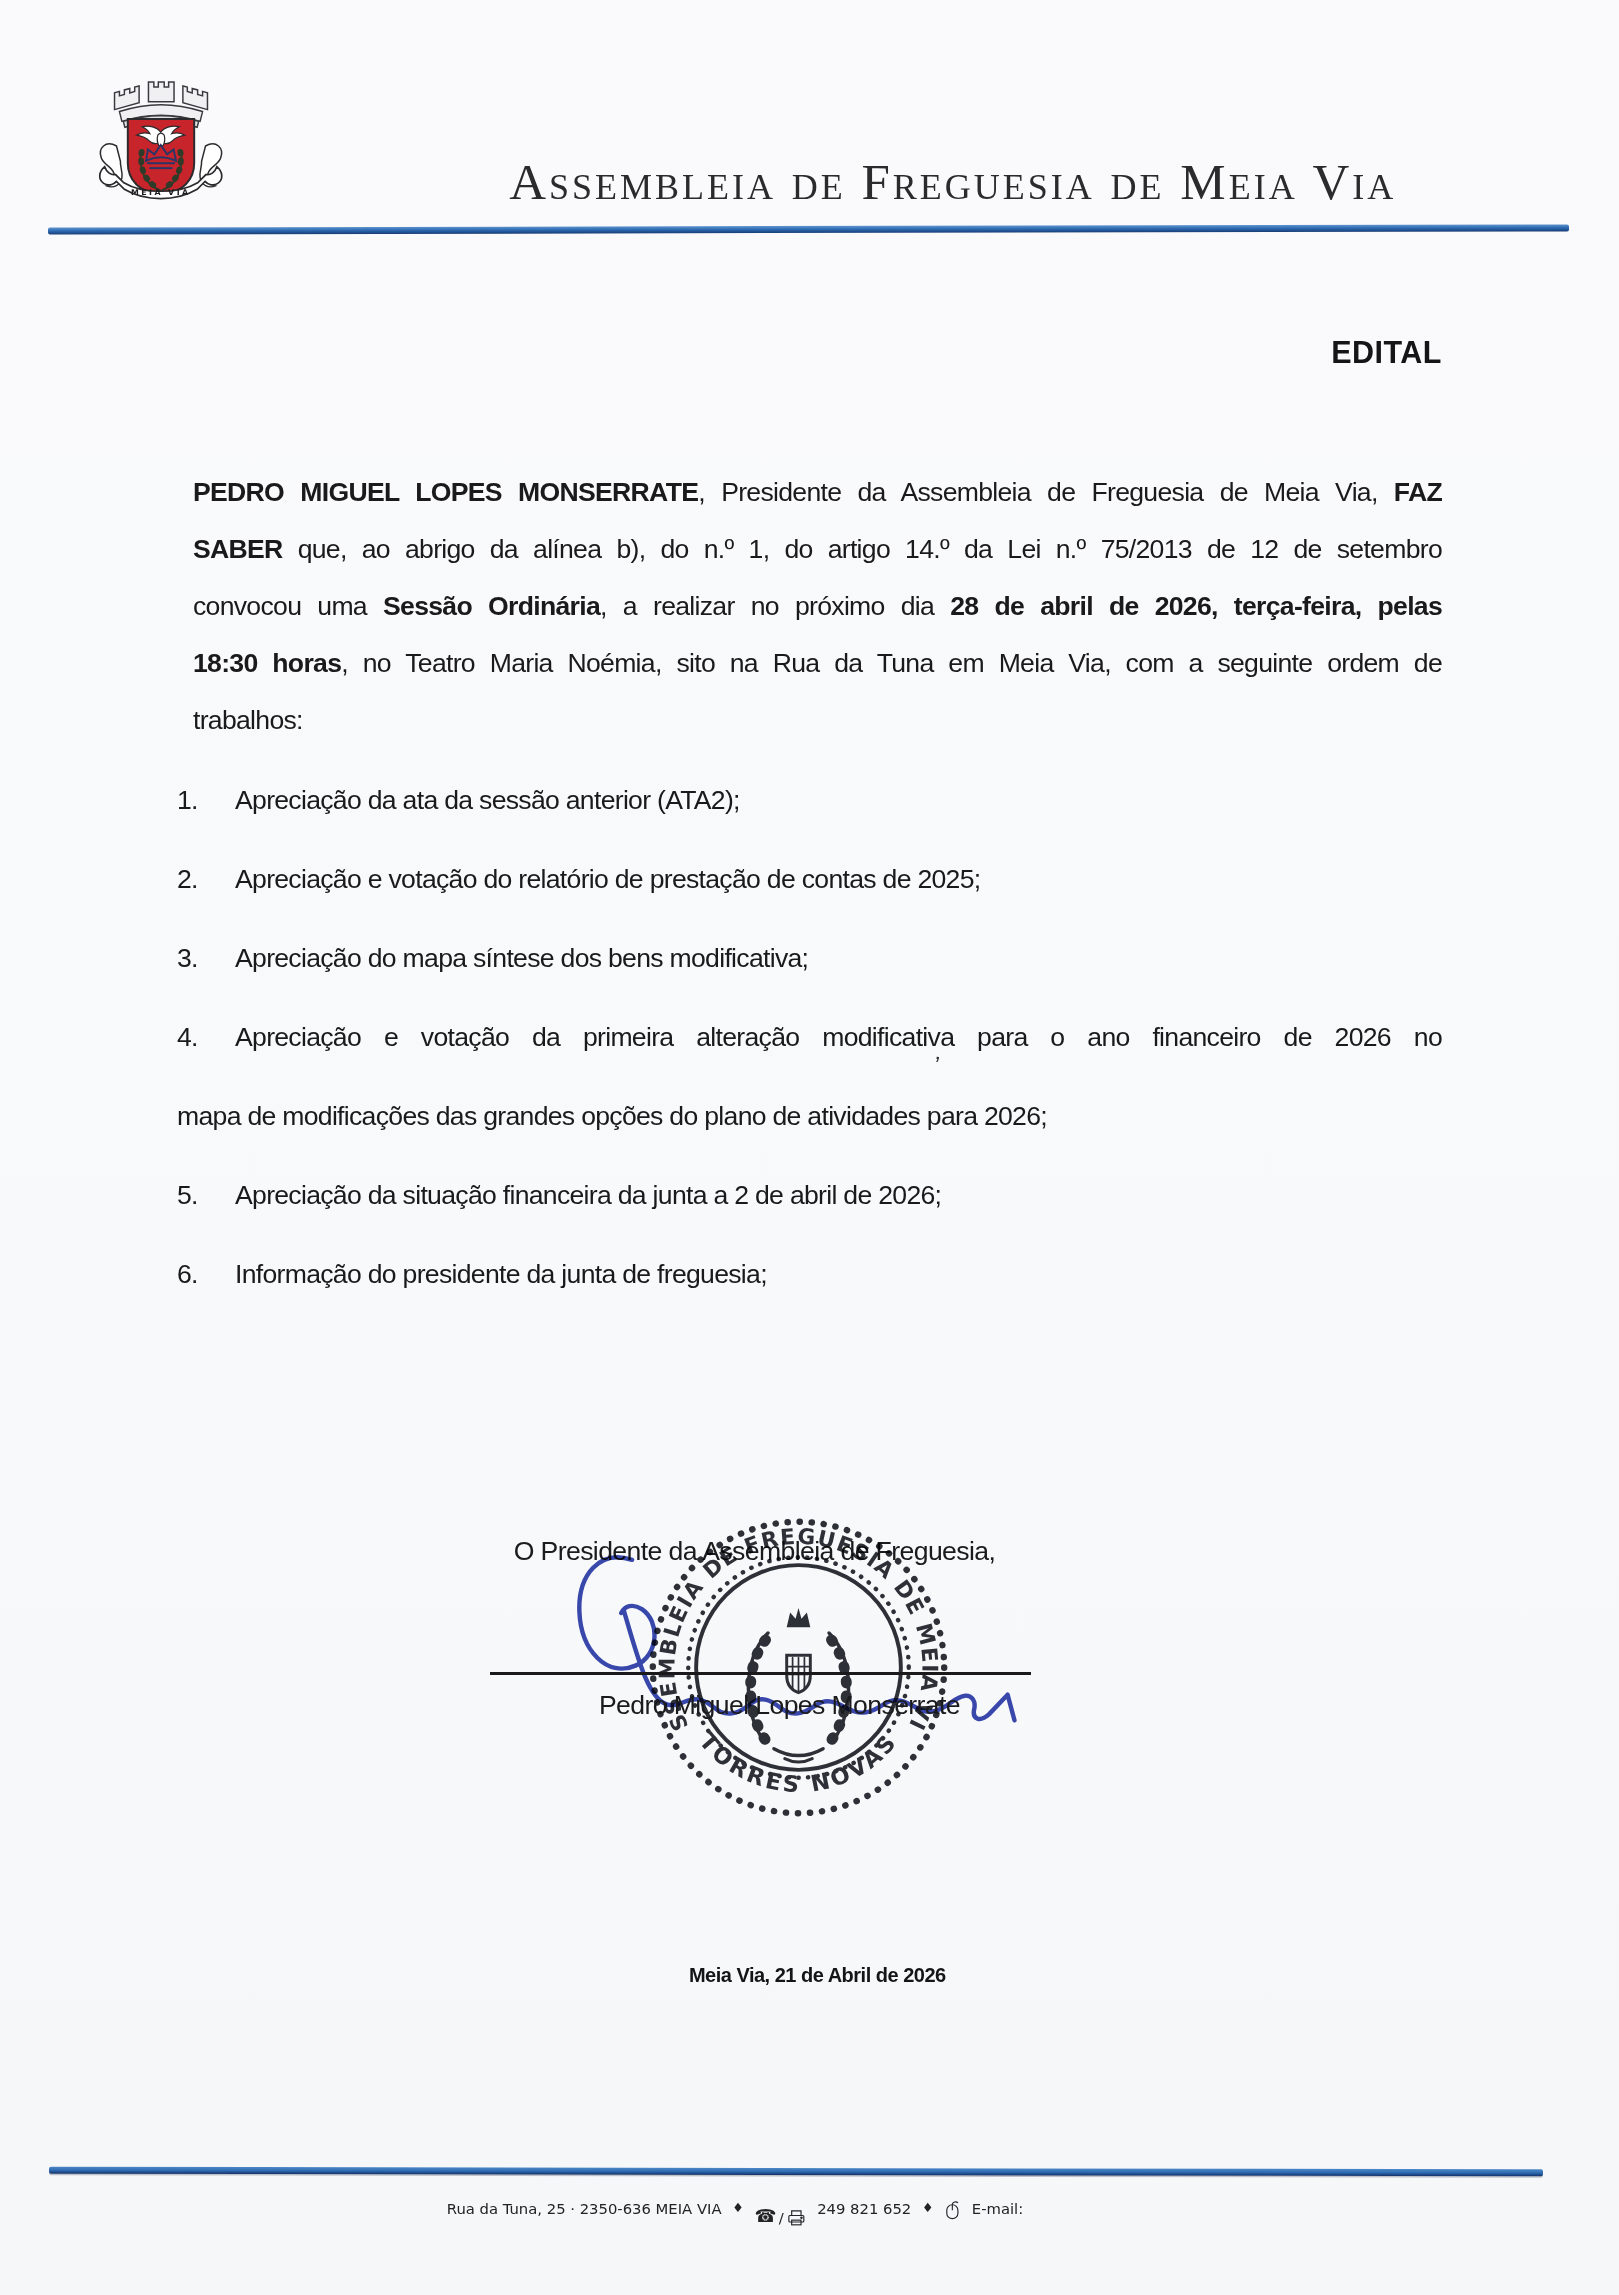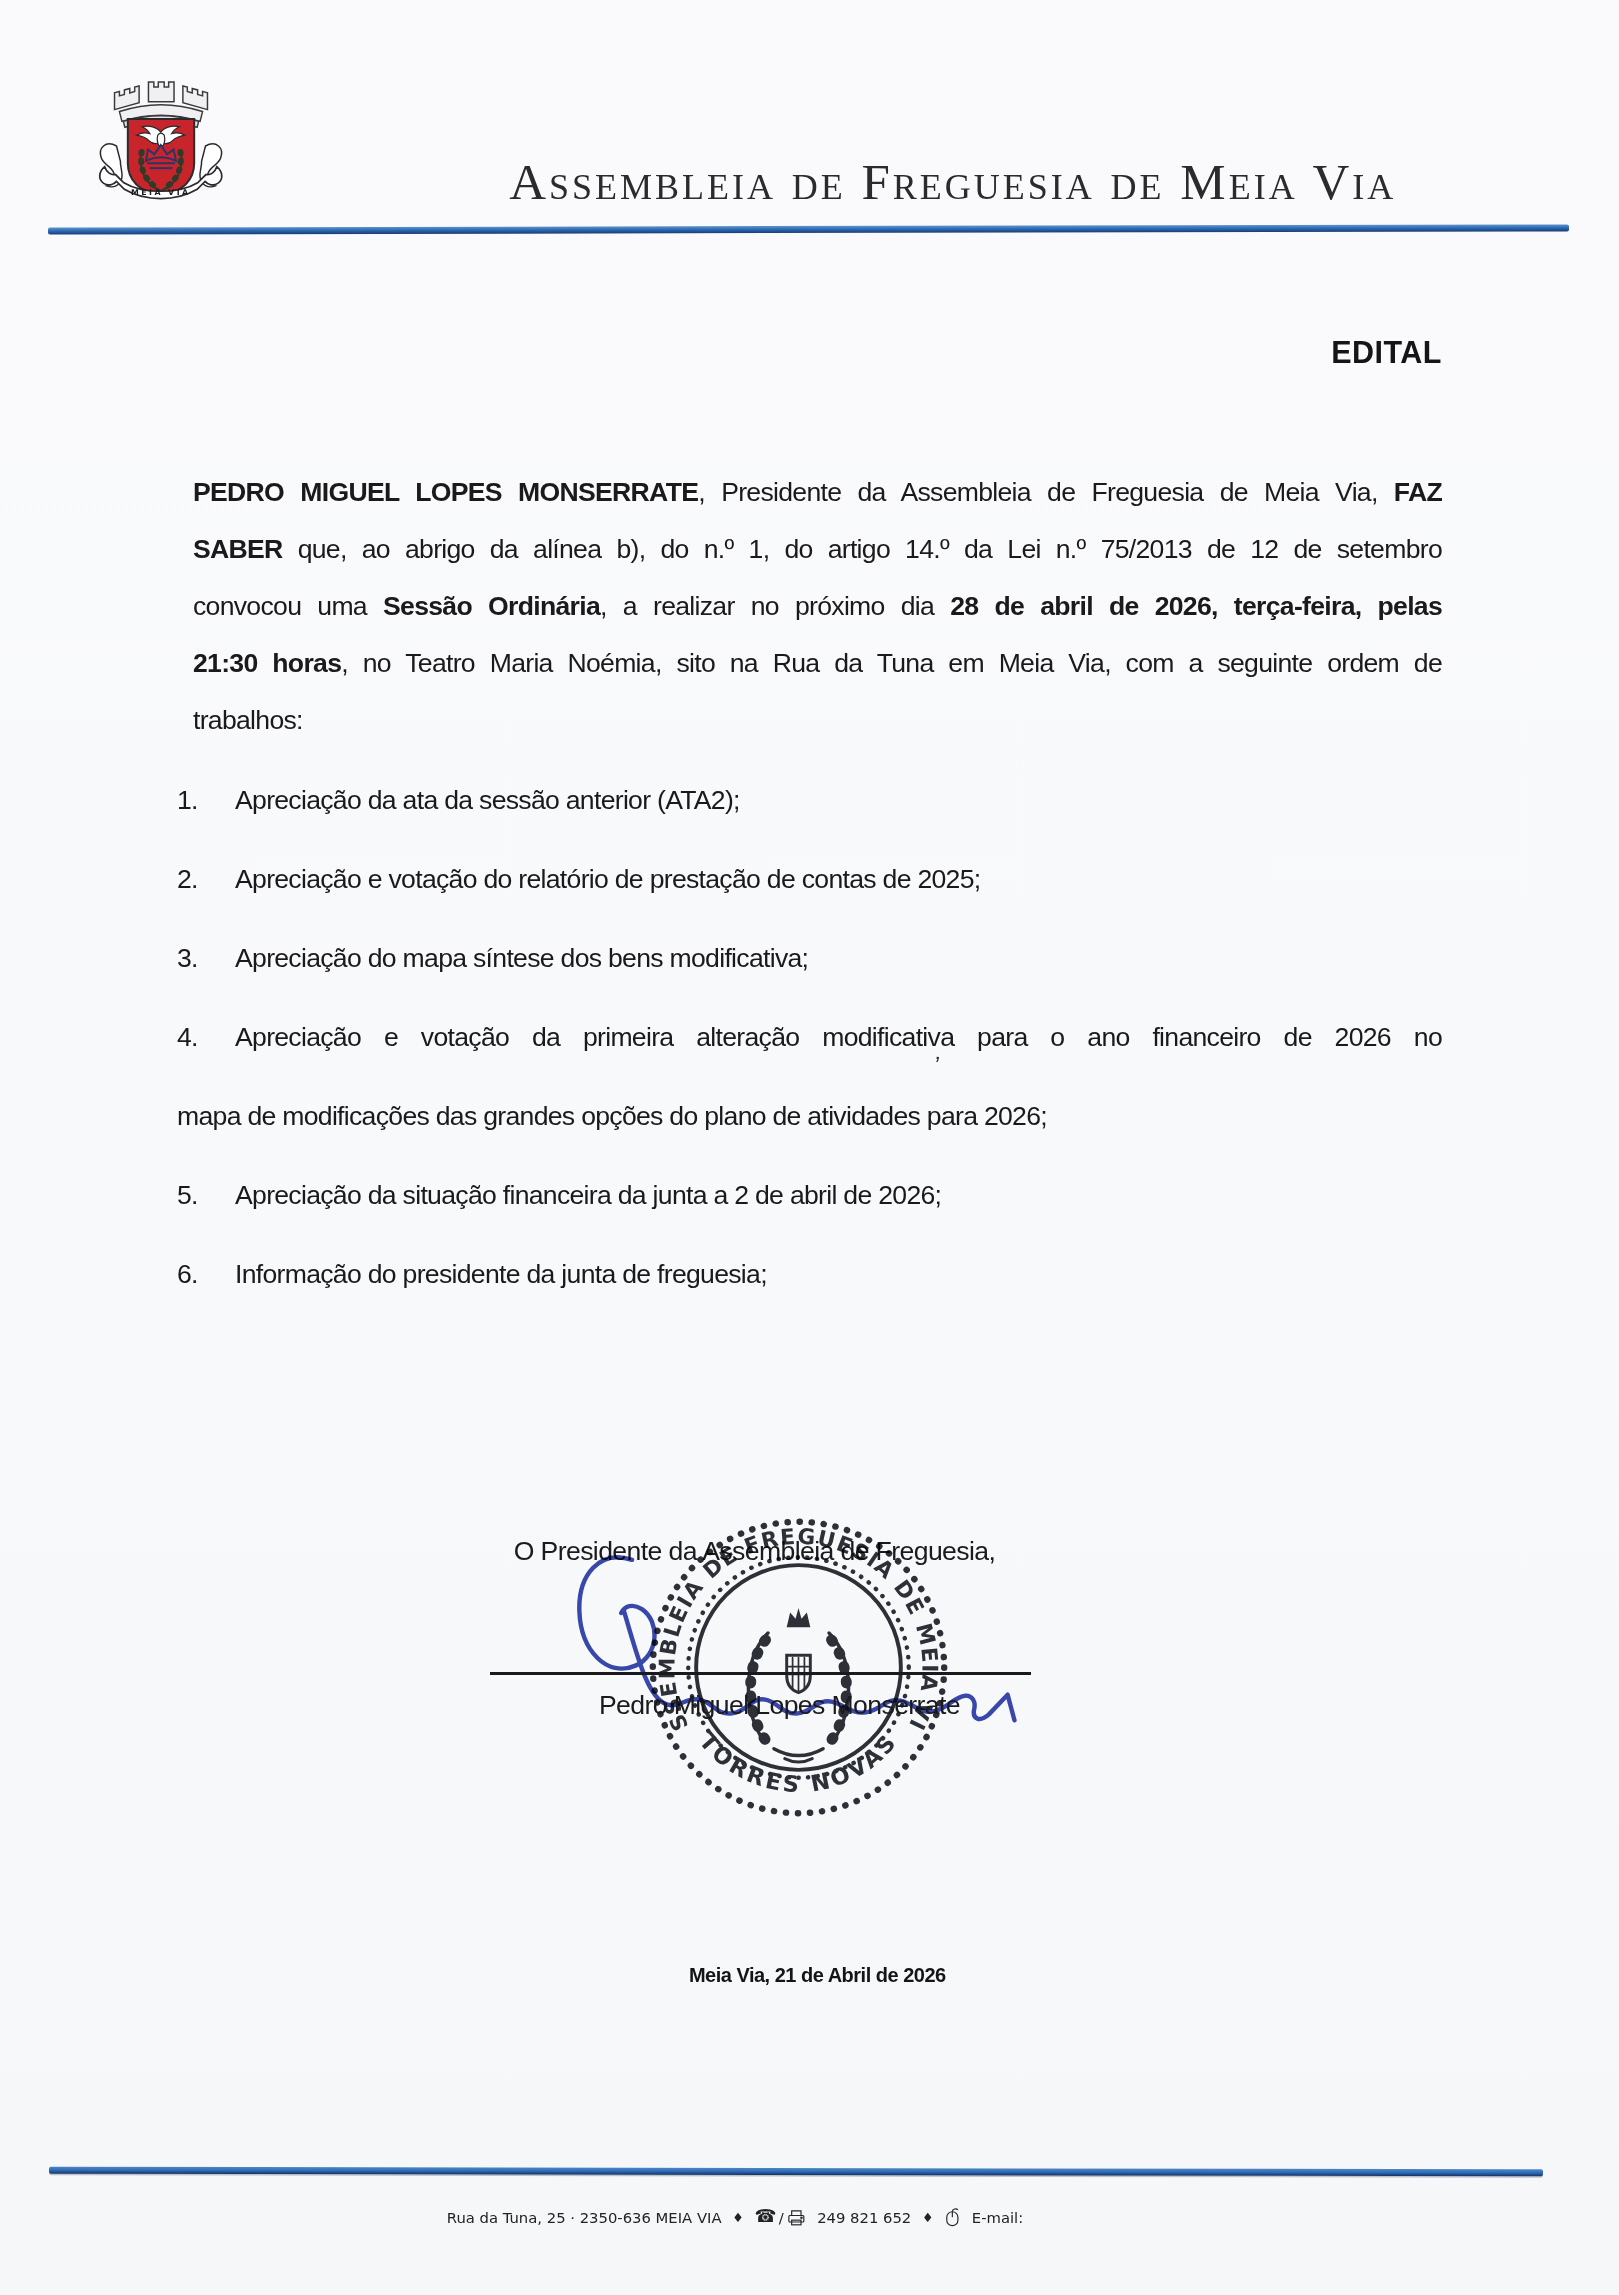--- a/index.html
+++ b/index.html
@@ -44,21 +44,21 @@
   .sig-name{position:absolute;left:0;width:1559px;top:1677px;text-align:center;
         font-size:26.6px;line-height:57px;letter-spacing:-0.6px;}
 
   
   .dateline{position:absolute;left:14.8px;width:1605px;top:1947px;text-align:center;
         font-size:20px;font-weight:700;line-height:57px;letter-spacing:-0.5px;color:#151517;}
   .rule-bottom{position:absolute;left:49px;top:2168px;width:1494px;height:7.4px;border-radius:2px;
         background:linear-gradient(180deg,#4d88c6 0%,#2e6cb3 50%,#1a3f7c 88%,#14315f 100%);
         transform:rotate(0.1deg);box-shadow:0 1.5px 0 rgba(20,30,60,.25);}
   .footer-text{position:absolute;left:0;width:1470px;top:2200px;height:34px;
-        display:flex;justify-content:center;align-items:center;gap:10.8px;
+        display:flex;justify-content:center;gap:10.8px;
         font-family:"DejaVu Sans",sans-serif;font-size:14.8px;color:#232325;}
   .footer-text .dia{font-size:12.8px;}
   .ficons{display:inline-flex;align-items:center;gap:2px;}
   .phone-glyph{font-size:17.7px;line-height:1;}
   .icon-svg{display:inline-block;vertical-align:middle;}
 </style>
 </head>
 <body>
 
 <div class="page">
@@ -97,21 +97,21 @@
 
   <div class="org-title">Assembleia de Freguesia de Meia Via</div>
   <div class="rule-top"></div>
 
   <div class="main">
     <div class="edital">EDITAL</div>
 
     <div class="pline j"><span class="b">PEDRO MIGUEL LOPES MONSERRATE</span><span>, Presidente da Assembleia de Freguesia de Meia Via, </span><span class="b">FAZ</span></div>
     <div class="pline j"><span class="b">SABER</span><span> que, ao abrigo da alínea b), do n.º 1, do artigo 14.º da Lei n.º 75/2013 de 12 de setembro</span></div>
     <div class="pline j"><span>convocou uma </span><span class="b">Sessão Ordinária</span><span>, a realizar no próximo dia </span><span class="b">28 de abril de 2026, terça-feira, pelas</span></div>
-    <div class="pline j"><span class="b">21:30 horas</span><span>, no Teatro Maria Noémia, sito na Rua da Tuna em Meia Via, com a seguinte ordem de</span></div>
+    <div class="pline j"><span class="b">18:30 horas</span><span>, no Teatro Maria Noémia, sito na Rua da Tuna em Meia Via, com a seguinte ordem de</span></div>
     <div class="pline"><span>trabalhos:</span></div>
 
     <div class="agenda">
       <div class="li"><span class="num">1.</span><span>Apreciação da ata da sessão anterior (ATA2);</span></div>
       <div class="li"><span class="num">2.</span><span>Apreciação e votação do relatório de prestação de contas de 2025;</span></div>
       <div class="li"><span class="num">3.</span><span>Apreciação do mapa síntese dos bens modificativa;</span></div>
       <div class="li">
         <div class="l j"><span class="num">4.</span><span>Apreciação e votação da primeira alteração modificativa para o ano financeiro de 2026 no</span></div>
         <div class="l"><span>mapa de modificações das grandes opções do plano de atividades para 2026;</span></div>
       </div>

